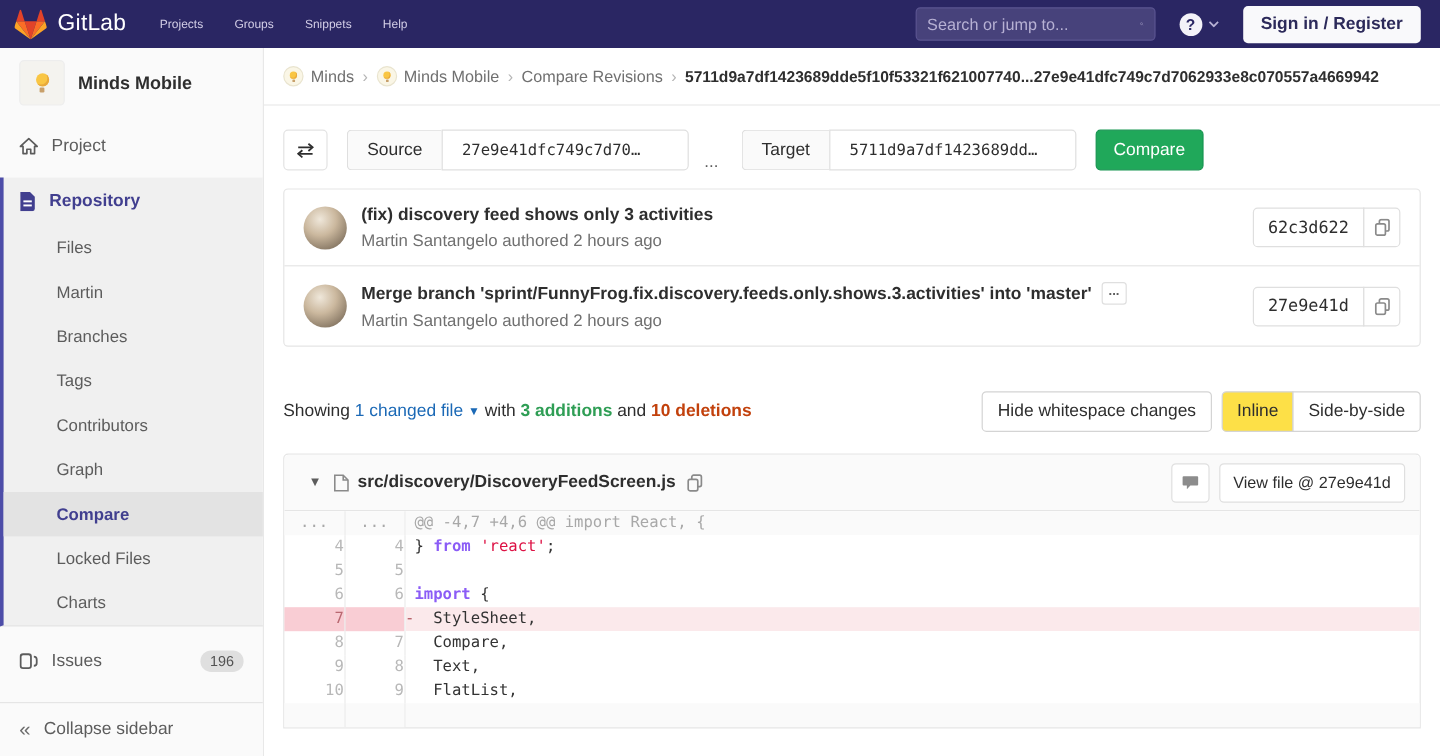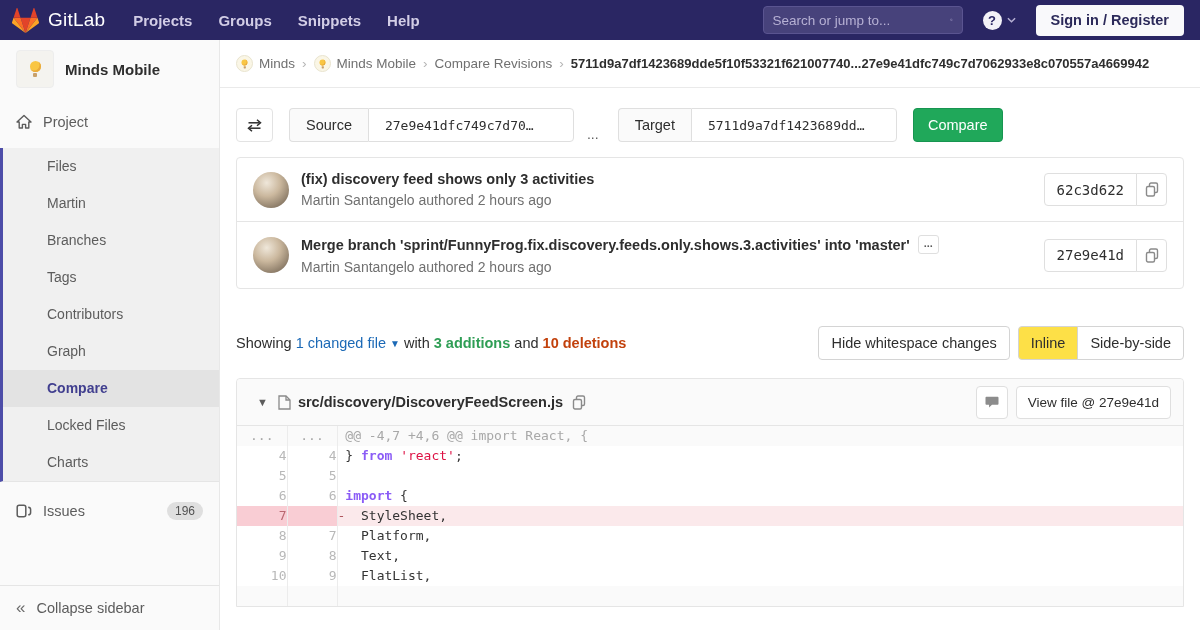--- a/index.html
+++ b/index.html
@@ -6,21 +6,21 @@
   html,body { width:1200px; height:630px; overflow:hidden; background:#fff;
     font-family:"Liberation Sans", sans-serif; font-size:14px; color:#2e2e2e; }
 
   
   .navbar { position:fixed; top:0; left:0; right:0; height:40px; background:#2a2663;
     display:flex; align-items:center; padding:0 16px 0 12px; z-index:10; }
   .brand { display:flex; align-items:center; gap:9px; margin-right:28px; cursor:pointer; }
   .brand svg { width:27px; height:25px; display:block; }
   .brand-text { color:#fff; font-size:19px; letter-spacing:.2px; }
   .nav-links { display:flex; align-items:center; gap:26px; }
-  .nav-item { color:#d2cde6; font-weight:bold; font-size:15px; cursor:pointer; }
+  .nav-item { color:#d2cde6; font-weight:normal; font-size:10px; cursor:pointer; }
   .search-box { margin-left:auto; width:200px; height:28px; background:#47427b;
     border:1px solid #5a5490; border-radius:4px; display:flex; align-items:center; padding:0 9px; }
   .search-box input { flex:1; background:transparent; border:0; outline:0; color:#e6e3f3;
     font-size:13.5px; font-family:"Liberation Sans",sans-serif; }
   .search-box input::placeholder { color:#b7b1d4; }
   .help-wrap { display:flex; align-items:center; gap:5px; margin:0 20px; cursor:pointer; }
   .help-circle { width:19px; height:19px; border-radius:50%; background:#f3f2f8; color:#2a2663;
     font-weight:bold; font-size:13px; display:flex; align-items:center; justify-content:center; }
   .chev { color:#b7b1d4; font-size:9px; }
   .signin-btn { background:#f9f9fb; color:#2c2a5a; font-weight:bold; font-size:14.5px;
@@ -198,20 +198,28 @@
   </div>
 
   <div class="side-row">
     <svg width="16" height="16" viewBox="0 0 16 16">
       <path d="M8 1.5 L15 8 H12.8 V14 H9.6 V10.4 H6.4 V14 H3.2 V8 H1 Z" fill="none" stroke="#5c5c5c" stroke-width="1.4" stroke-linejoin="round"></path>
     </svg>
     <span>Project</span>
   </div>
 
   <div class="repo-section">
+    <div class="repo-header">
+      <svg width="14" height="16" viewBox="0 0 14 16">
+        <path d="M1 0 h8 l4 4 v10 a2 2 0 0 1 -2 2 H1 Z" fill="#413f8f"></path>
+        <rect x="3.5" y="7" width="7" height="1.6" fill="#fff"></rect>
+        <rect x="3.5" y="10.4" width="7" height="1.6" fill="#fff"></rect>
+      </svg>
+      <span>Repository</span>
+    </div>
     <div>
         <div class="sub-item">Files</div>
         <div class="sub-item">Martin</div>
         <div class="sub-item">Branches</div>
         <div class="sub-item">Tags</div>
         <div class="sub-item">Contributors</div>
         <div class="sub-item">Graph</div>
         <div class="sub-item active">Compare</div>
         <div class="sub-item">Locked Files</div>
         <div class="sub-item">Charts</div>
@@ -393,21 +401,21 @@
               <td class="code"><span> </span><span class="k">import</span><span> {</span></td>
             </tr>
             <tr class="del">
               <td class="ln old">7</td>
               <td class="ln new"></td>
               <td class="code"><span class="d">-</span><span>  StyleSheet,</span></td>
             </tr>
             <tr class="ctx">
               <td class="ln old">8</td>
               <td class="ln new">7</td>
-              <td class="code"><span>   Platform,</span></td>
+              <td class="code"><span>   Compare,</span></td>
             </tr>
             <tr class="ctx">
               <td class="ln old">9</td>
               <td class="ln new">8</td>
               <td class="code"><span>   Text,</span></td>
             </tr>
             <tr class="ctx">
               <td class="ln old">10</td>
               <td class="ln new">9</td>
               <td class="code"><span>   FlatList,</span></td>

